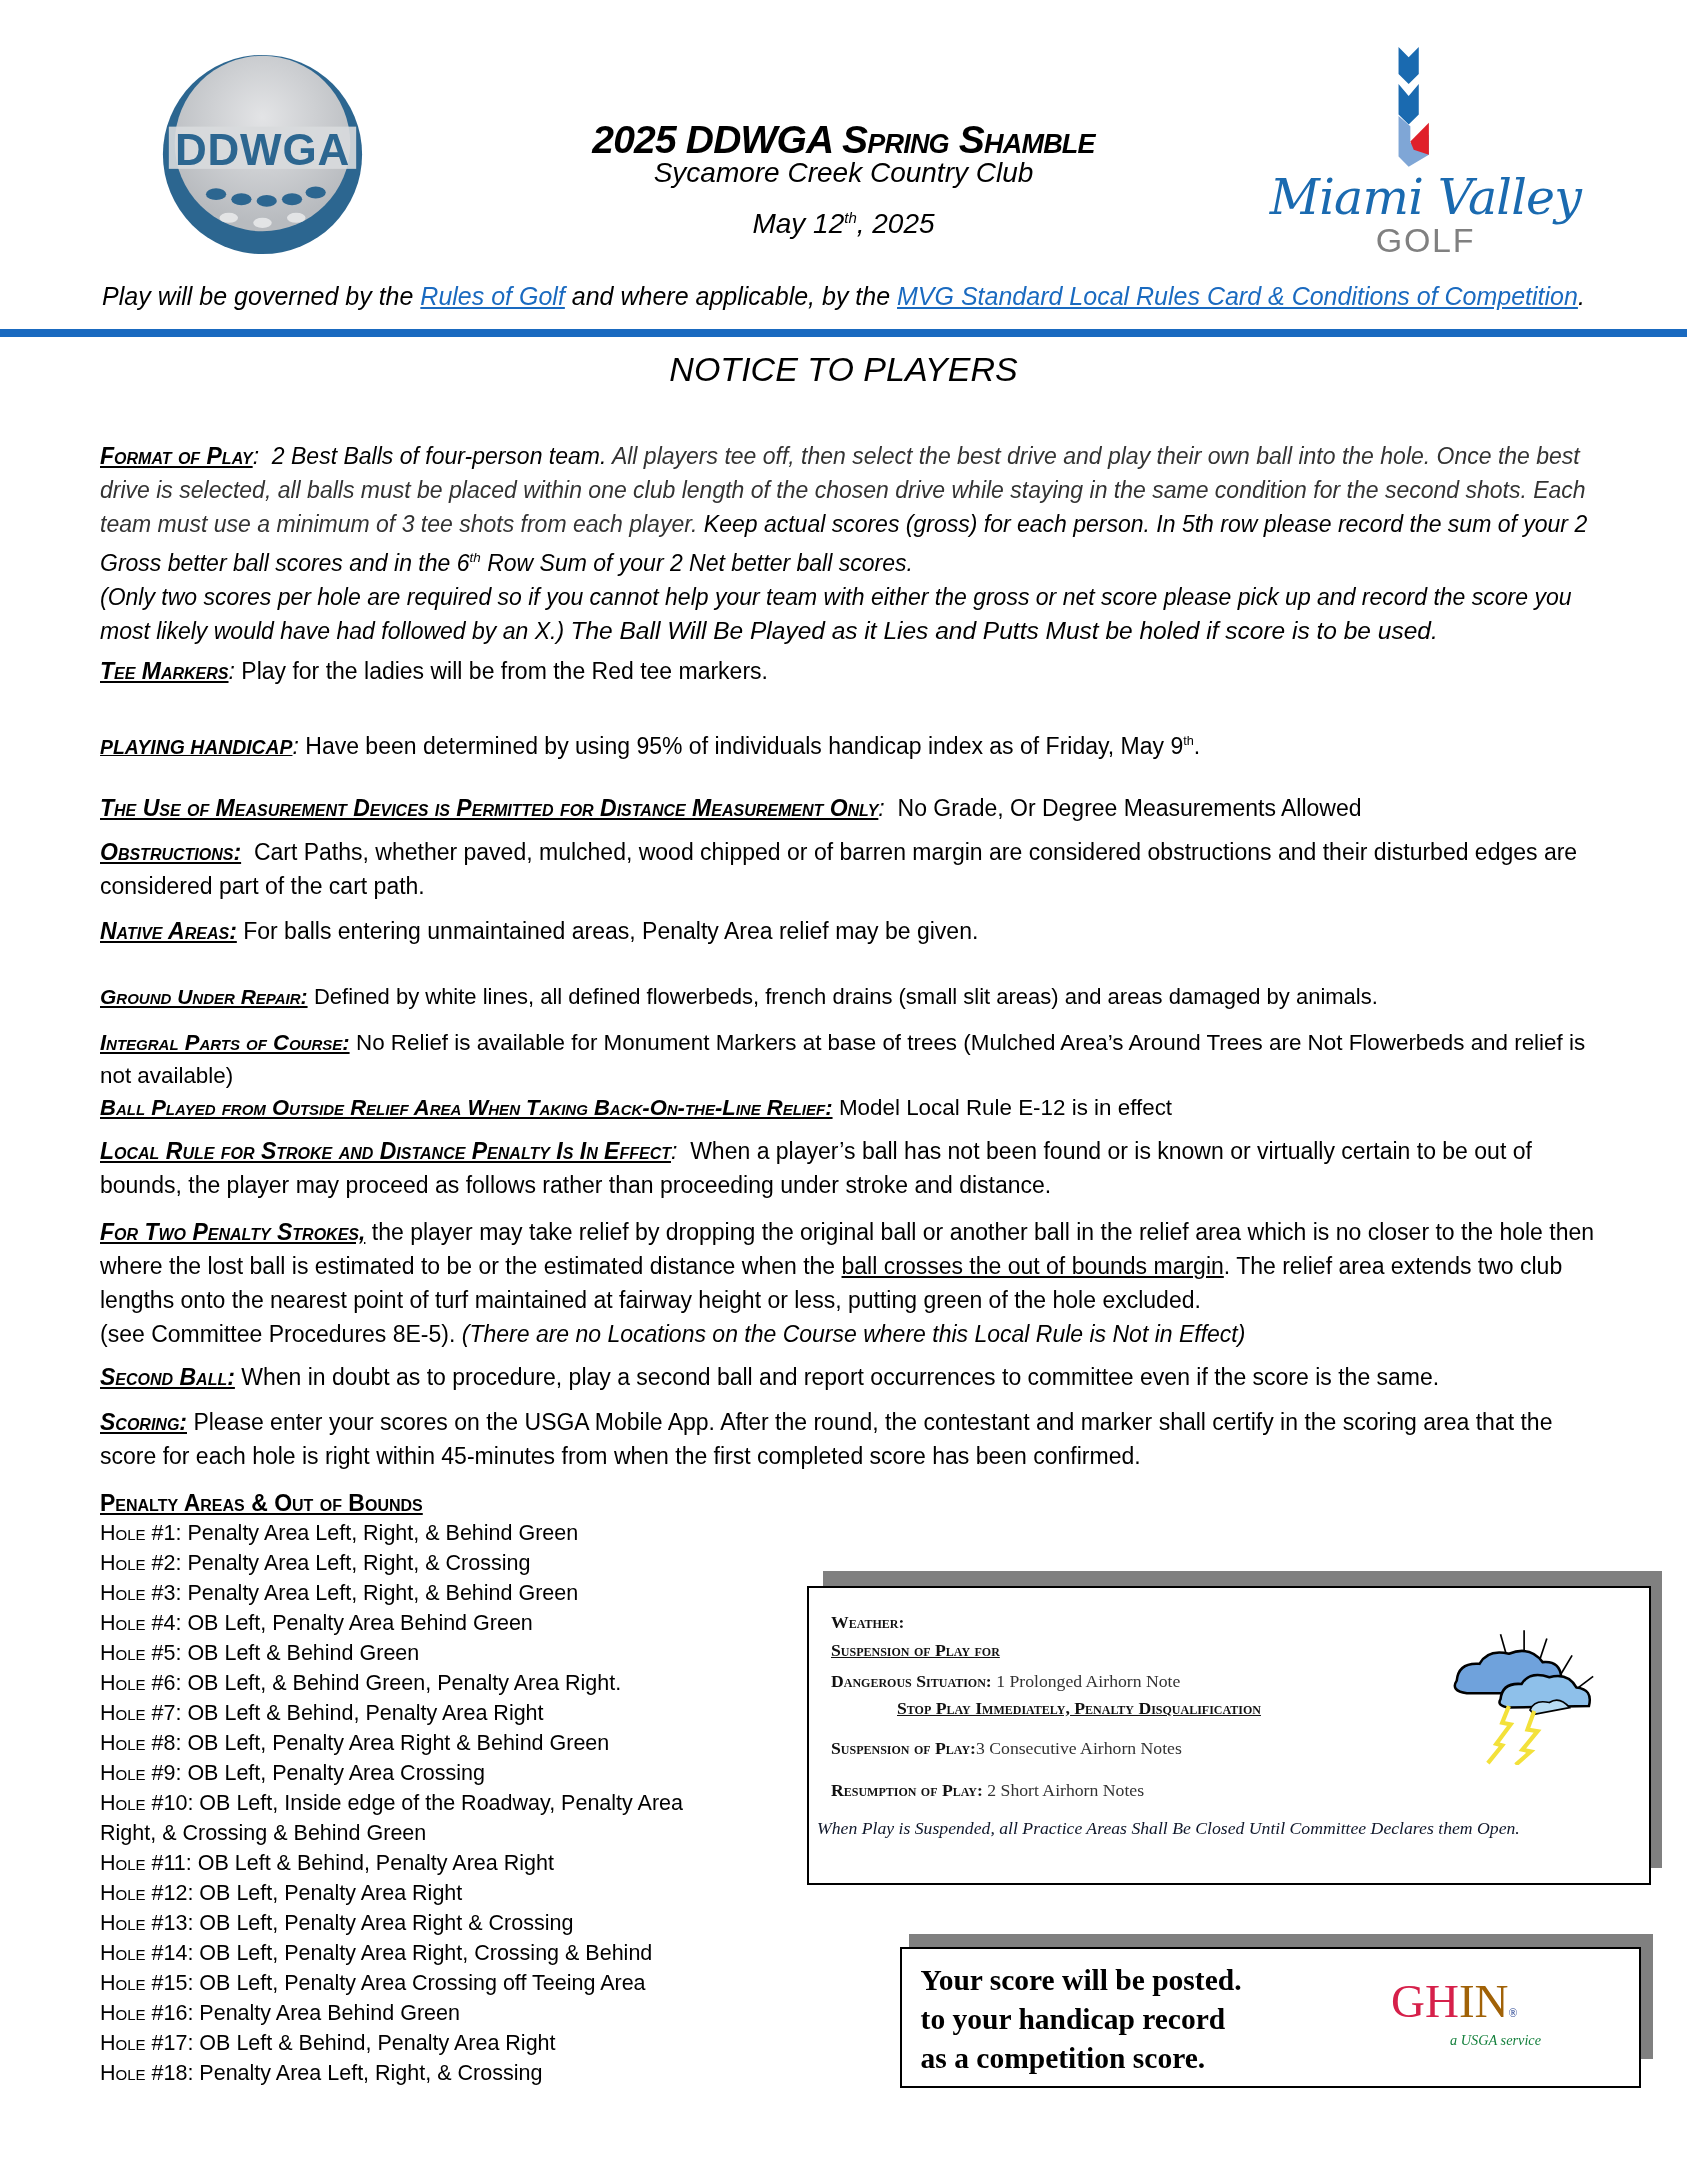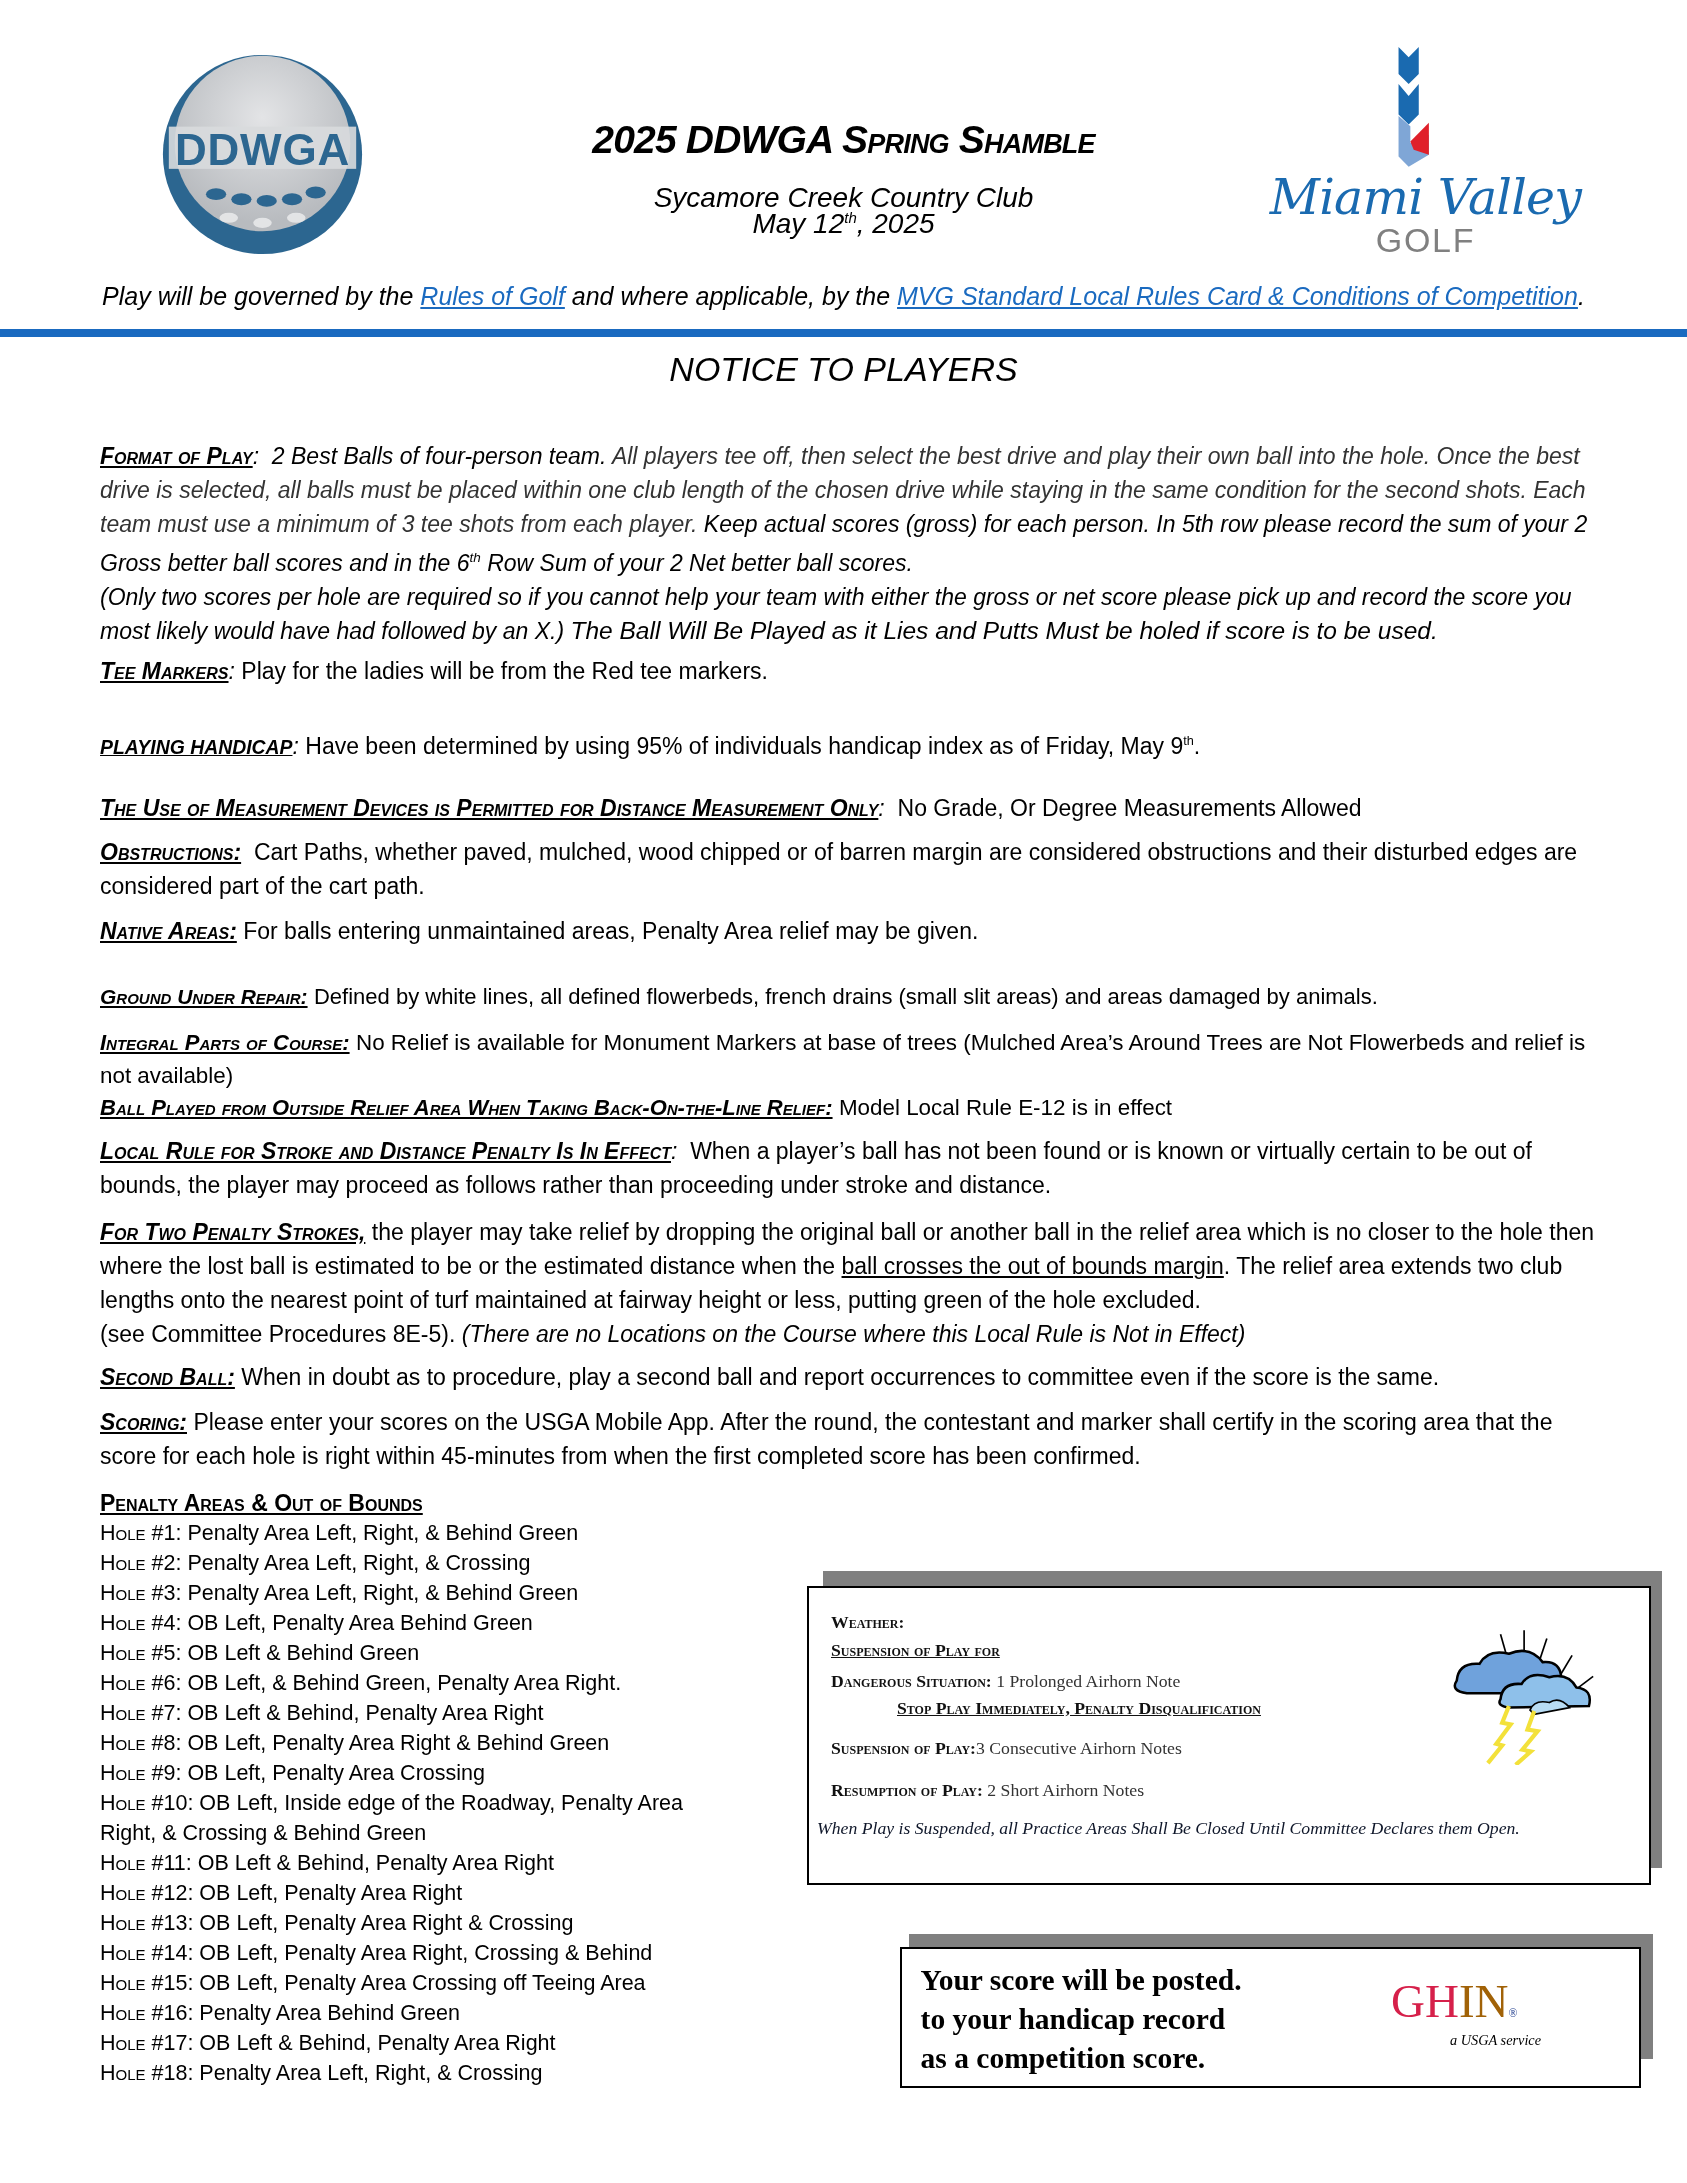--- a/index.html
+++ b/index.html
@@ -52,21 +52,21 @@
         <ellipse cx="165" cy="200" rx="11" ry="6" fill="#fff" opacity="0.6"></ellipse>
     </g>
     <rect x="14" y="92" width="222" height="50" fill="#d8dadd" opacity="0.9"></rect>
   </svg>
   <div class="abs" style="left:0; top:76px; width:211px; text-align:center; font-size:44px; font-weight:bold; color:#2c6690; letter-spacing:0.8px;">DDWGA</div>
 </div>
 
 <div class="abs hdr-title">
   <span>2025 DDWGA </span><span class="t">Spring Shamble</span>
 </div>
-<div class="abs hdr-sub" style="top:182px;">Sycamore Creek Country Club</div>
+<div class="abs hdr-sub" style="top:157px;">Sycamore Creek Country Club</div>
 <div class="abs hdr-sub" style="top:208px;">
   <span>May 12</span><sup style="font-size:15px;">th</sup><span>, 2025</span>
 </div>
 
 <div class="abs" style="left:1257px; top:42px; width:337px; height:219px;">
   <svg width="337" height="219" viewBox="0 0 400 260">
     <polygon points="168,6 180,18 192,6 192,38 180,50 168,38" fill="#1a6ab0"></polygon>
     <polygon points="168,50 180,64 192,50 192,86 180,98 168,86" fill="#1a6ab0"></polygon>
     <polygon points="168,88 182,100 182,120 204,110 204,134 180,148 168,136" fill="#7fa6d6"></polygon>
     <polygon points="182,118 204,96 204,134 186,128" fill="#e0202a"></polygon>
@@ -194,15 +194,15 @@
 <div class="abs shadow" style="left:909px; top:1934px; width:744px; height:125px;"></div>
 <div class="abs box" style="left:900px; top:1947px; width:737px; height:137px;">
   <div class="abs ghin-txt" style="left:18.6px; top:11.8px;">
     <div>Your score will be posted.</div>
     <div>to your handicap record</div>
     <div>as a competition score.</div>
   </div>
   <div class="abs" style="left:489px; top:27px; font-family:'Liberation Serif', serif; font-size:47px; line-height:51px;">
     <span style="color:#d6204a;">GH</span><span style="color:#a16207;">IN</span><span style="color:#233f8f; font-size:11.8px;">®</span>
   </div>
-  <div class="abs" style="left:548px; top:83px; font-family:'Liberation Serif', serif; font-style:italic; font-size:14.3px; color:#000000;">a USGA service</div>
+  <div class="abs" style="left:548px; top:83px; font-family:'Liberation Serif', serif; font-style:italic; font-size:14.3px; color:#15803d;">a USGA service</div>
 </div>
 
 
 </body></html>

